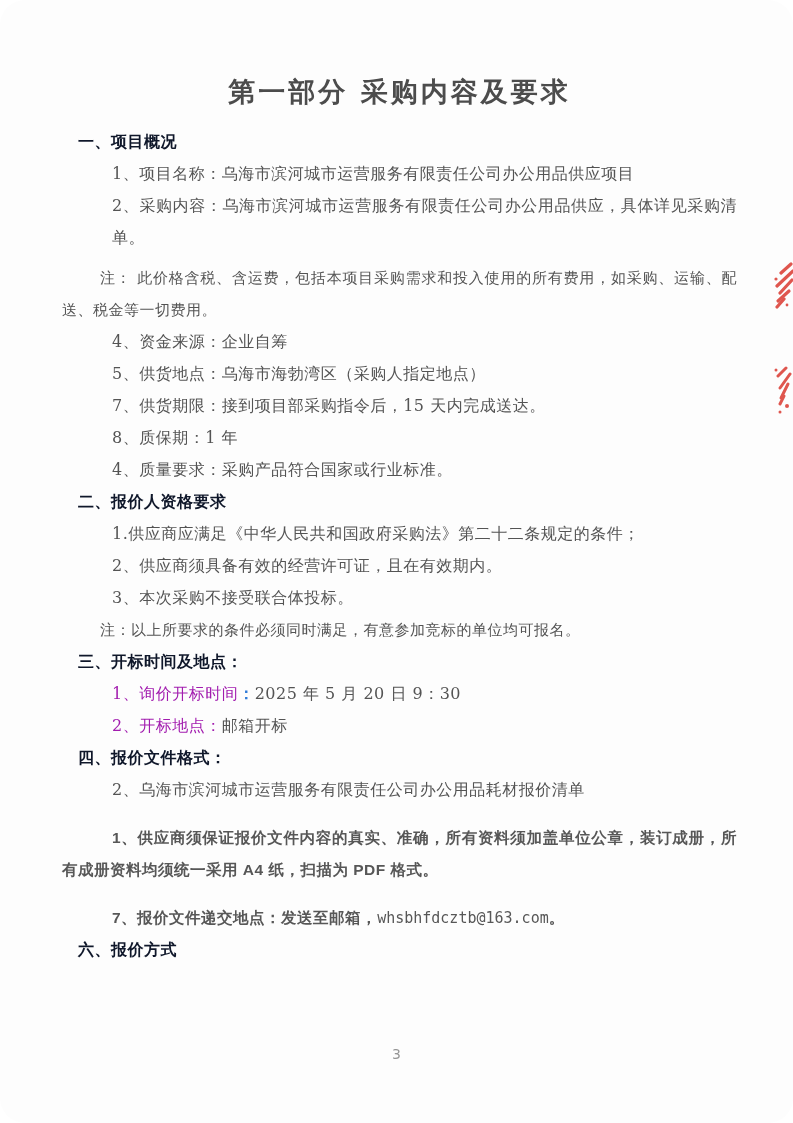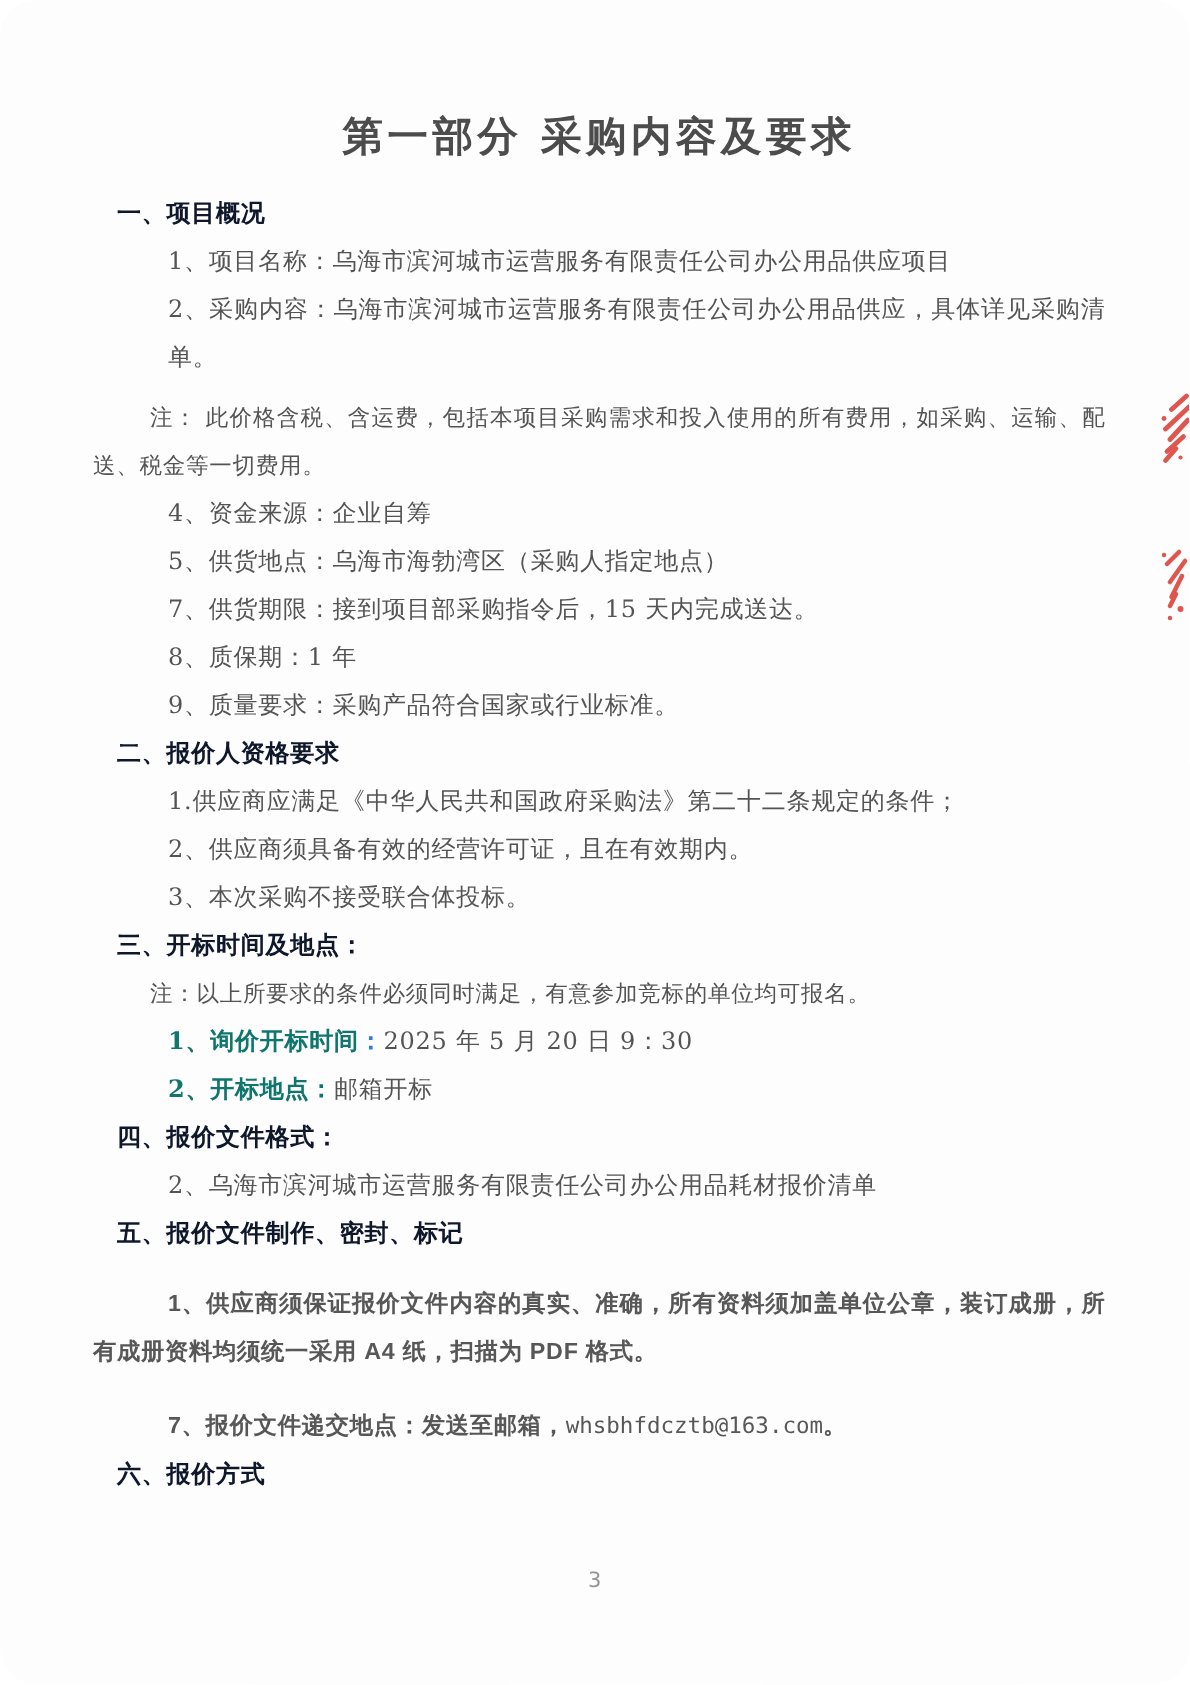--- a/index.html
+++ b/index.html
@@ -48,21 +48,21 @@
     font-size: 15px;
     text-indent: 38px;
     margin-top: 8px;
   }
   .note.inline-note { text-indent: 38px; margin-top: 0; }
   .gap-top { margin-top: 10px; }
   .wrap-item {
     text-indent: 50px;
     padding-left: 0;
   }
-  .bold-label { font-weight: bold; color: #0f766e; }
+  .bold-label { font-weight: normal; color: #a21caf; }
   .blue-colon { color: var(--accent-blue, #2f7bd8); font-weight: bold; }
   .hei {
     font-family: "Liberation Sans", "DejaVu Sans", sans-serif;
     font-weight: bold;
     color: #575757;
     font-size: 15.5px;
     margin-top: 16px;
   }
   .email {
     font-family: "DejaVu Sans Mono", "Liberation Mono", monospace;
@@ -99,36 +99,35 @@
     <h1 class="doc-title">第一部分 采购内容及要求</h1>
 
     <p class="line heading first">一、项目概况</p>
     <p class="line item">1、项目名称：乌海市滨河城市运营服务有限责任公司办公用品供应项目</p>
     <p class="line item">2、采购内容：乌海市滨河城市运营服务有限责任公司办公用品供应，具体详见采购清单。</p>
     <p class="line note">注： 此价格含税、含运费，包括本项目采购需求和投入使用的所有费用，如采购、运输、配送、税金等一切费用。</p>
     <p class="line item">4、资金来源：企业自筹</p>
     <p class="line item">5、供货地点：乌海市海勃湾区（采购人指定地点）</p>
     <p class="line item">7、供货期限：接到项目部采购指令后，15 天内完成送达。</p>
     <p class="line item">8、质保期：1 年</p>
-    <p class="line item">9、质量要求：采购产品符合国家或行业标准。</p>
+    <p class="line item">4、质量要求：采购产品符合国家或行业标准。</p>
 
     <p class="line heading">二、报价人资格要求</p>
     <p class="line item">1.供应商应满足《中华人民共和国政府采购法》第二十二条规定的条件；</p>
     <p class="line item">2、供应商须具备有效的经营许可证，且在有效期内。</p>
     <p class="line item">3、本次采购不接受联合体投标。</p>
+    <p class="line note inline-note">注：以上所要求的条件必须同时满足，有意参加竞标的单位均可报名。</p>
+
     <p class="line heading">三、开标时间及地点：</p>
-
-    <p class="line note inline-note">注：以上所要求的条件必须同时满足，有意参加竞标的单位均可报名。</p>
     <p class="line item"><span class="bold-label">1、询价开标时间</span><span class="blue-colon">：</span><span>2025 年 5 月 20 日 9：30</span></p>
     <p class="line item"><span class="bold-label">2、开标地点：</span><span>邮箱开标</span></p>
 
     <p class="line heading">四、报价文件格式：</p>
     <p class="line item">2、乌海市滨河城市运营服务有限责任公司办公用品耗材报价清单</p>
 
-    <p class="line heading">五、报价文件制作、密封、标记</p>
     <p class="line wrap-item hei">1、供应商须保证报价文件内容的真实、准确，所有资料须加盖单位公章，装订成册，所有成册资料均须统一采用 A4 纸，扫描为 PDF 格式。</p>
     <p class="line item hei"><span>7、报价文件递交地点：发送至邮箱，</span><span class="email">whsbhfdcztb@163.com</span><span>。</span></p>
 
     <p class="line heading">六、报价方式</p>
 
   </div>
 
   <div class="seal-fragment seal-1">
     <svg width="22" height="52" viewBox="0 0 22 52" xmlns="http://www.w3.org/2000/svg">
       <g stroke="var(--seal-color, #dd4840)" stroke-width="3.2" stroke-linecap="round" fill="none">

